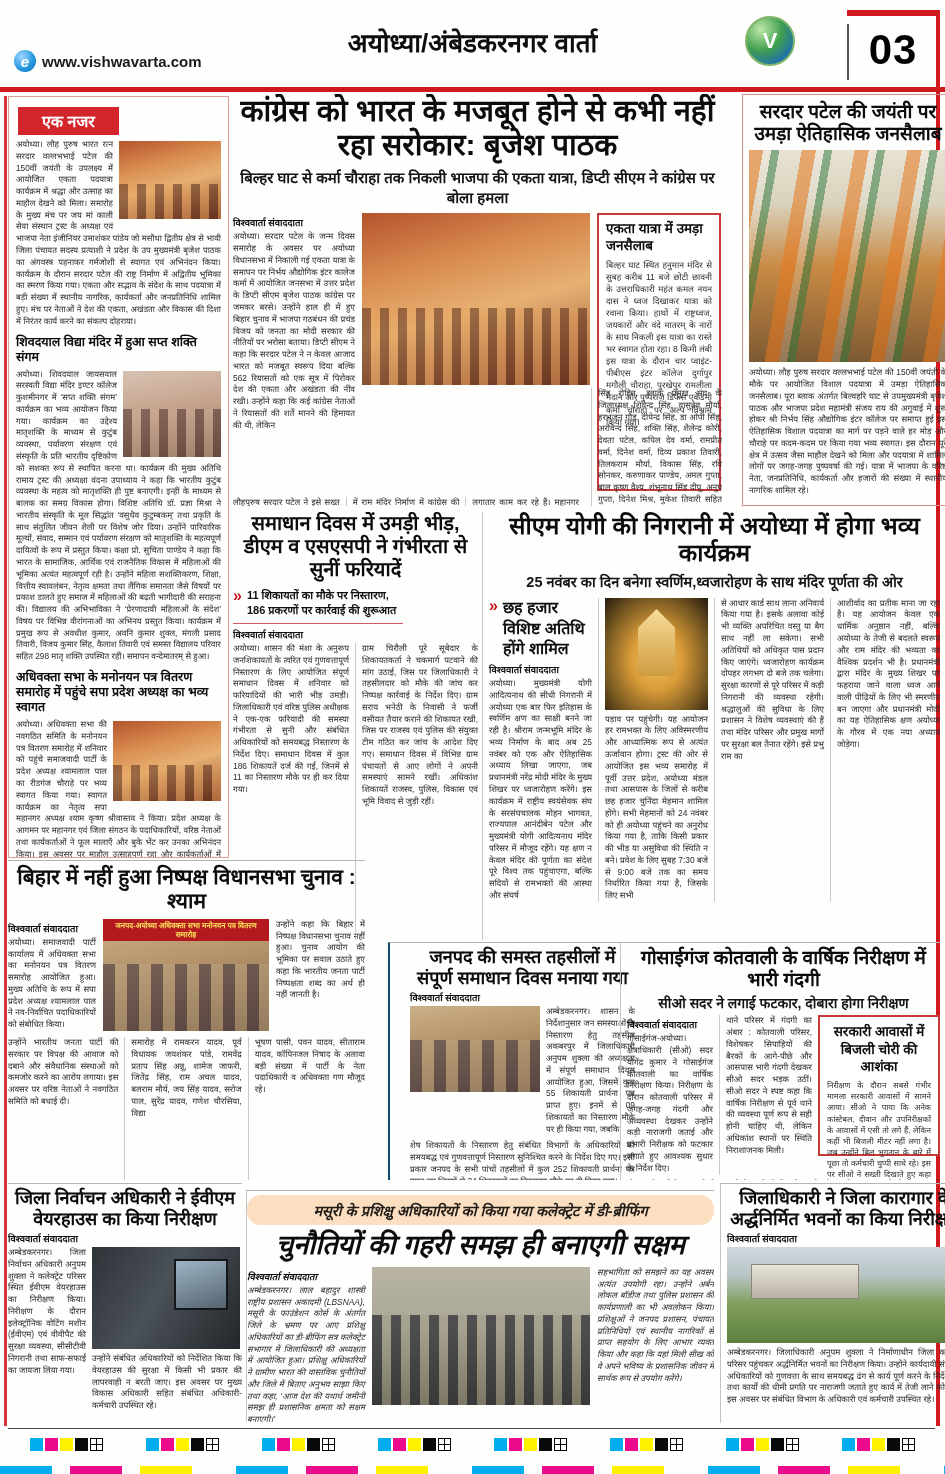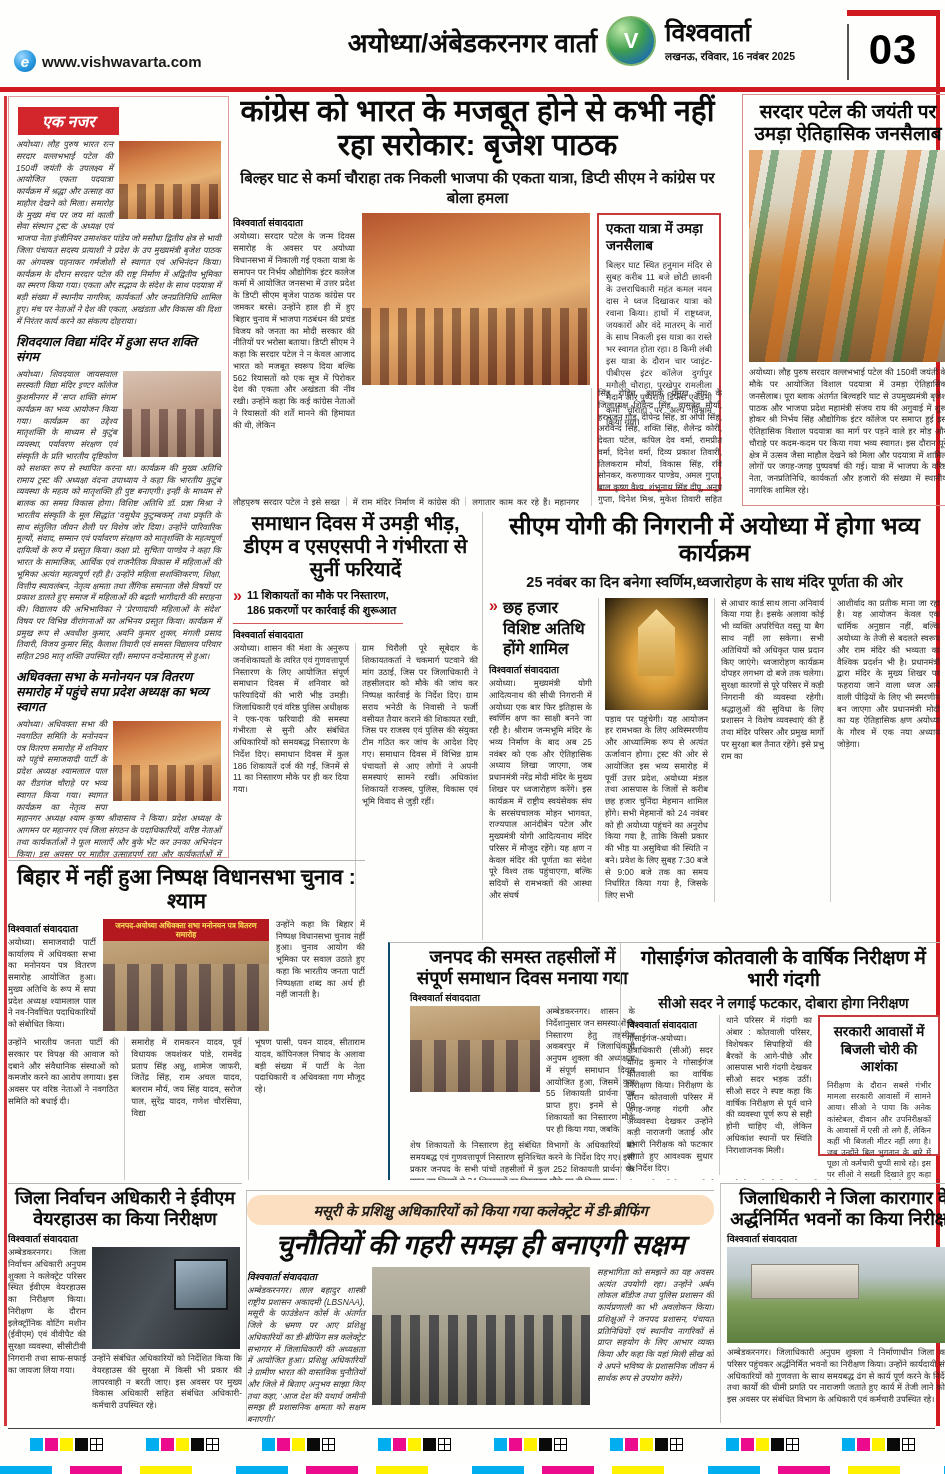--- a/index.html
+++ b/index.html
@@ -82,35 +82,31 @@
 <div class="page">
 
   <div class="hdr">
     <div class="site-url">
       <span class="e-icon">e</span>
       <span>www.vishwavarta.com</span>
     </div>
     <div class="sec-title">अयोध्या/अंबेडकरनगर वार्ता</div>
     <div class="mast">
       <span class="globe">V</span>
-      <span>
-        <div class="mast-name">विश्ववार्ता</div>
-        <div class="mast-date">लखनऊ,  रविवार, 16 नवंबर 2025</div>
-      </span>
     </div>
     <div class="pgbox">
       <span class="sep"></span>
       <span class="pgnum">03</span>
     </div>
   </div>
   <div class="hdr-rule"></div>
   <div class="edge-l"></div>
   <div class="edge-r"></div>
 
-  <div class="block en-box" style="left:8px;top:96px;width:221px;height:762px;padding:4px 7px;font-style:italic;">
+  <div class="block en-box" style="left:8px;top:96px;width:221px;height:762px;padding:4px 7px;">
     <span class="en-label">एक नजर</span>
     <div class="en-body">
       <span class="photo ph-stage fl-r" style="width:102px;height:78px;"></span>
       <span>अयोध्या। लौह पुरुष भारत रत्न सरदार वल्लभभाई पटेल की 150वीं जयंती के उपलक्ष्य में आयोजित एकता पदयात्रा कार्यक्रम में श्रद्धा और उत्साह का माहौल देखने को मिला। समारोह के मुख्य मंच पर जय मां काली सेवा संस्थान ट्रस्ट के अध्यक्ष एवं भाजपा नेता इंजीनियर उमाशंकर पांडेय जो मसौधा द्वितीय क्षेत्र से भावी जिला पंचायत सदस्य प्रत्याशी ने प्रदेश के उप मुख्यमंत्री बृजेश पाठक का अंगवस्त्र पहनाकर गर्मजोशी से स्वागत एवं अभिनंदन किया। कार्यक्रम के दौरान सरदार पटेल की राष्ट्र निर्माण में अद्वितीय भूमिका का स्मरण किया गया। एकता और सद्भाव के संदेश के साथ पदयात्रा में बड़ी संख्या में स्थानीय नागरिक, कार्यकर्ता और जनप्रतिनिधि शामिल हुए। मंच पर नेताओं ने देश की एकता, अखंडता और विकास की दिशा में निरंतर कार्य करने का संकल्प दोहराया।</span>
     </div>
     <div class="en-title">शिवदयाल विद्या मंदिर में हुआ सप्त शक्ति संगम</div>
     <div class="en-body">
       <span class="photo ph-indoor fl-r" style="width:98px;height:86px;"></span>
       <span>अयोध्या। शिवदयाल जायसवाल सरस्वती विद्या मंदिर इण्टर कॉलेज कुशमीनगर में ‘सप्त शक्ति संगम’ कार्यक्रम का भव्य आयोजन किया गया। कार्यक्रम का उद्देश्य मातृशक्ति के माध्यम से कुटुंब व्यवस्था, पर्यावरण संरक्षण एवं संस्कृति के प्रति भारतीय दृष्टिकोण को सशक्त रूप से स्थापित करना था। कार्यक्रम की मुख्य अतिथि रामाय ट्रस्ट की अध्यक्षा वंदना उपाध्याय ने कहा कि भारतीय कुटुंब व्यवस्था के महत्व को मातृशक्ति ही पुष्ट बनाएगी। इन्हीं के माध्यम से बालक का समग्र विकास होगा। विशिष्ट अतिथि डॉ. प्रज्ञा मिश्रा ने भारतीय संस्कृति के मूल सिद्धांत ‘वसुधैव कुटुम्बकम्’ तथा प्रकृति के साथ संतुलित जीवन शैली पर विशेष जोर दिया। उन्होंने पारिवारिक मूल्यों, संवाद, सम्मान एवं पर्यावरण संरक्षण को मातृशक्ति के महत्वपूर्ण दायित्वों के रूप में प्रस्तुत किया। कक्षा प्रो. सुचिता पाण्डेय ने कहा कि भारत के सामाजिक, आर्थिक एवं राजनैतिक विकास में महिलाओं की भूमिका अत्यंत महत्वपूर्ण रही है। उन्होंने महिला सशक्तिकरण, शिक्षा, वित्तीय स्वावलंबन, नेतृत्व क्षमता तथा लैंगिक समानता जैसे विषयों पर प्रकाश डालते हुए समाज में महिलाओं की बढ़ती भागीदारी की सराहना की। विद्यालय की अभिभाविका ने ‘प्रेरणादायी महिलाओं के संदेश’ विषय पर विभिन्न वीरांगनाओं का अभिनय प्रस्तुत किया। कार्यक्रम में प्रमुख रूप से अवधीश कुमार, अवनि कुमार शुक्ल, मंगली प्रसाद तिवारी, विजय कुमार सिंह, कैलाश तिवारी एवं समस्त विद्यालय परिवार सहित 298 मातृ शक्ति उपस्थित रहीं। समापन वन्देमातरम् से हुआ।</span>
     </div>

